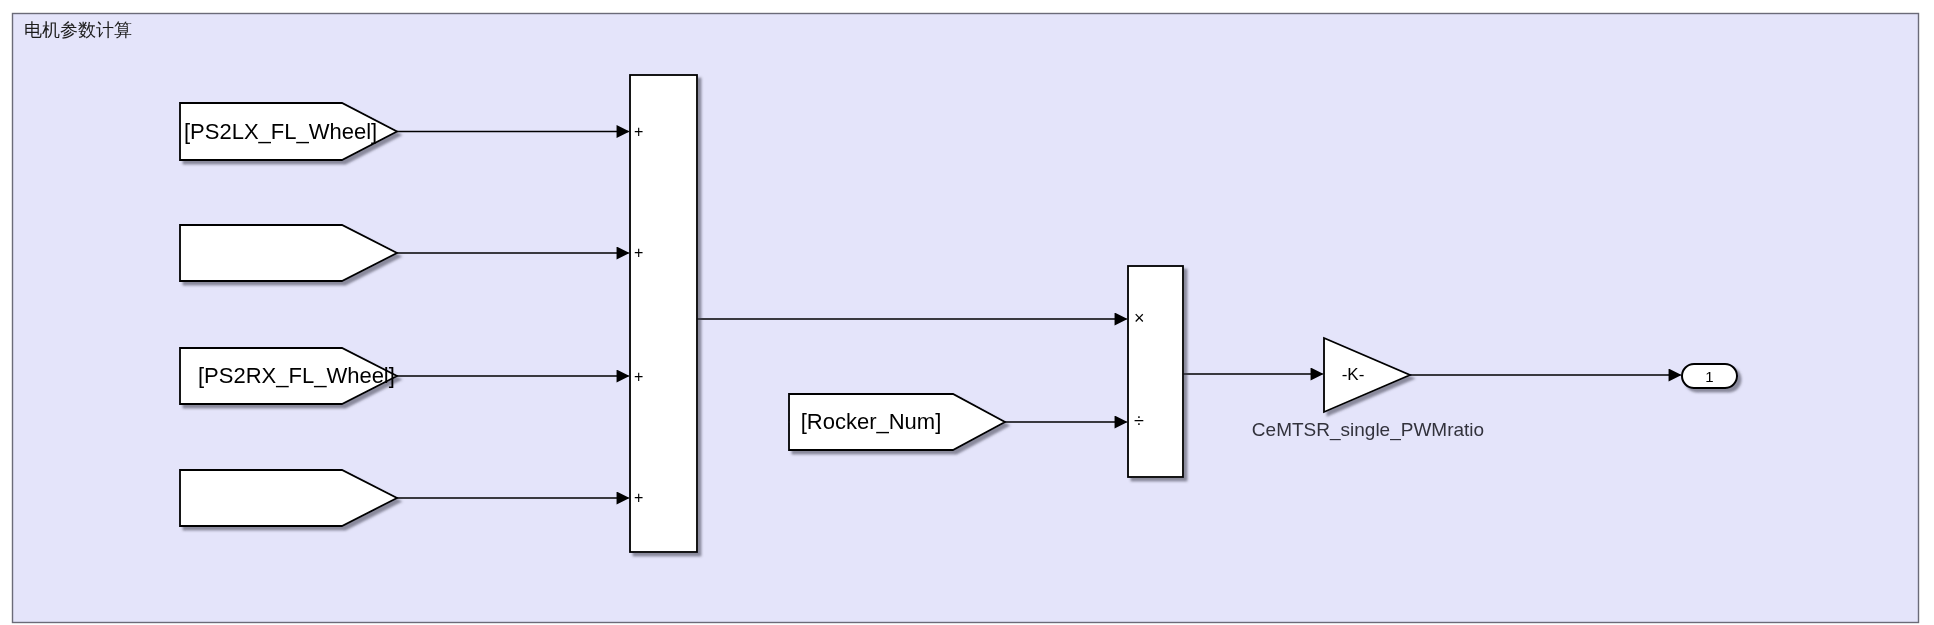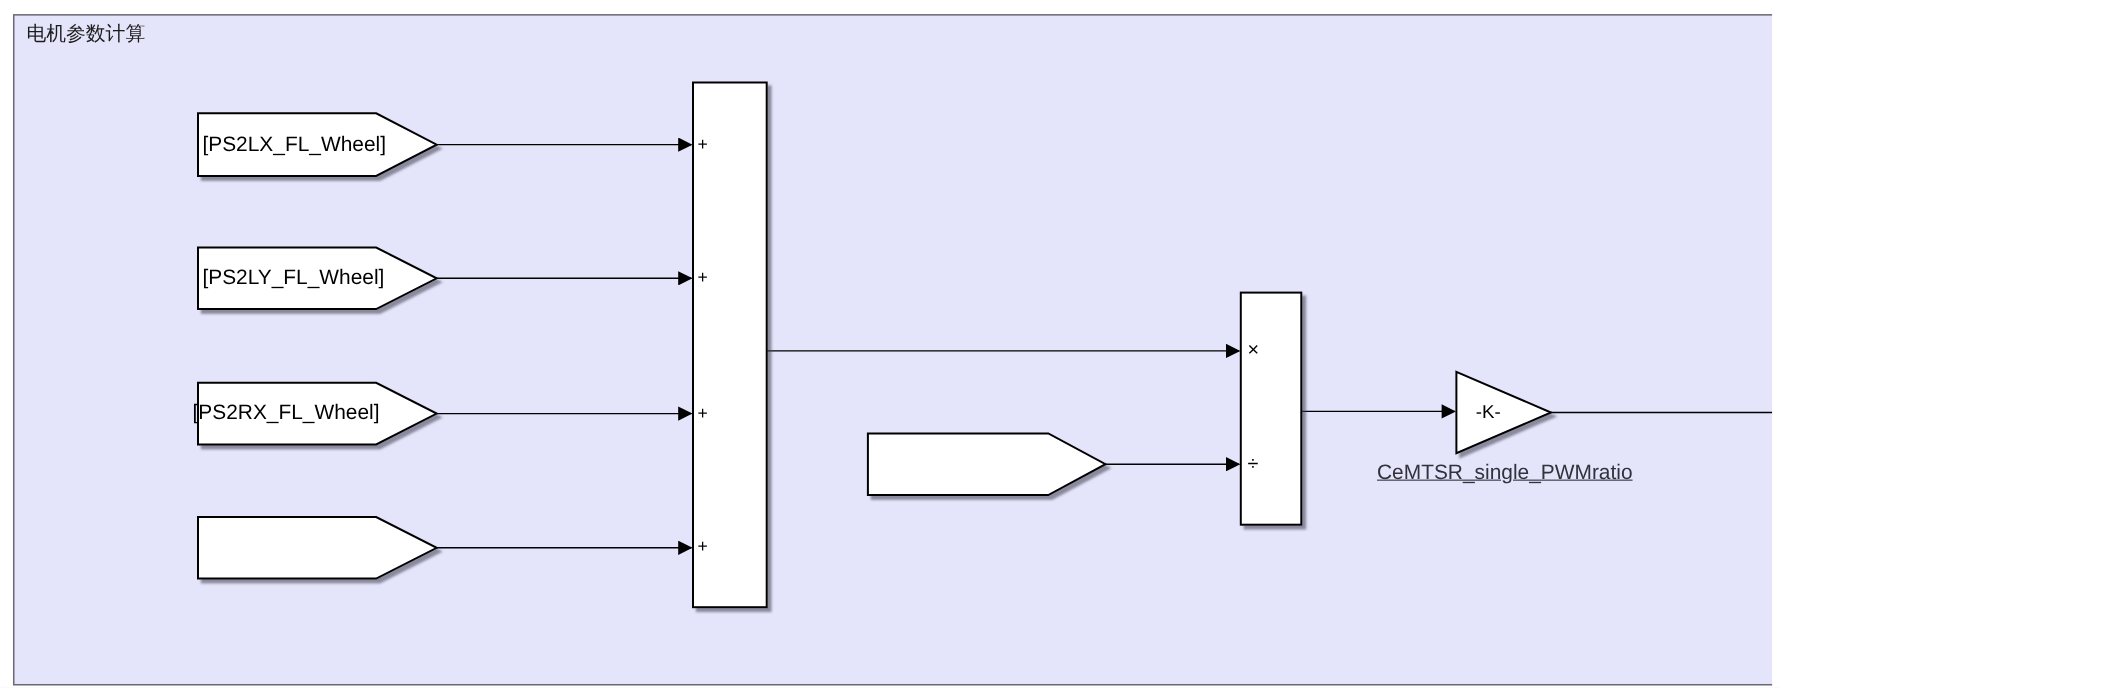--- a/index.html
+++ b/index.html
@@ -4,25 +4,25 @@
 <style>
   :root{
     --canvas-bg:#ffffff;
     --area-bg:#e4e4fa;
     --area-border:#6b6b78;
     --block-fill:#ffffff;
     --block-stroke:#000000;
     --label-color:#32323c;
   }
   html,body{margin:0;padding:0;background:var(--canvas-bg);}
-  #stage{position:relative;width:1611px;height:625px;background:var(--canvas-bg);
+  #stage{position:relative;width:1934px;height:625px;background:var(--canvas-bg);
          font-family:"Liberation Sans","DejaVu Sans",sans-serif;overflow:hidden;}
   #shapes{position:absolute;left:0;top:0;width:1934px;height:625px;}
   .txt{position:absolute;color:#000;white-space:nowrap;}
-  .from-label{display:flex;align-items:center;font-size:19px;padding-left:2px;}
+  .from-label{display:flex;align-items:center;font-size:22px;padding-left:2px;}
   .from-label.centered{justify-content:center;padding-left:0;}
   .op{display:flex;align-items:center;justify-content:flex-start;font-size:16px;}
   .op-center{display:flex;align-items:center;justify-content:center;}
   .blockname{font-size:19px;color:var(--label-color);text-align:center;}
   .title{font-size:18px;color:#1c1c1c;font-family:"Liberation Serif","DejaVu Serif",serif;}
   .gain-txt{font-size:17px;}
   .port-num{font-size:15px;}
 </style>
 </head>
 <body>
@@ -61,29 +61,29 @@
       <rect x="630" y="75" width="67" height="477"></rect>
       <rect x="1128" y="266" width="55" height="211"></rect>
       <polygon points="1324,338 1410,375 1324,412"></polygon>
       <rect x="1682" y="364" width="55" height="24" rx="12" ry="12" stroke-width="2"></rect>
     </g>
   </svg>
 
   <div class="txt title" style="left:24px;top:18px;">电机参数计算</div>
 
   <div class="txt from-label" style="left:182px;top:103px;width:170px;height:57px;">[PS2LX_FL_Wheel]</div>
-  <div class="txt from-label" style="left:182px;top:225px;width:170px;height:56px;">[PS2LY_FL_Wheel]</div>
-  <div class="txt from-label" style="left:173px;top:348px;width:170px;height:56px;">[PS2RX_FL_Wheel]</div>
+  <div class="txt from-label" style="left:196px;top:348px;width:170px;height:56px;">[PS2RX_FL_Wheel]</div>
+  <div class="txt from-label centered" style="left:789px;top:394px;width:164px;height:56px;">[Rocker_Num]</div>
 
   <div class="txt op" style="left:634px;top:122px;width:22px;height:20px;">+</div>
   <div class="txt op" style="left:634px;top:243px;width:22px;height:20px;">+</div>
   <div class="txt op" style="left:634px;top:367px;width:22px;height:20px;">+</div>
   <div class="txt op" style="left:634px;top:488px;width:22px;height:20px;">+</div>
 
   <div class="txt op" style="left:1134px;top:308px;width:24px;height:21px;font-size:18px;">×</div>
   <div class="txt op" style="left:1134px;top:411px;width:24px;height:21px;font-size:18px;">÷</div>
 
   <div class="txt op-center gain-txt" style="left:1324px;top:364px;width:58px;height:22px;">-K-</div>
-  <div class="txt blockname" style="left:1218px;top:419px;width:300px;text-decoration:underline;">CeMTSR_single_PWMratio</div>
+  <div class="txt blockname" style="left:1218px;top:419px;width:300px;">CeMTSR_single_PWMratio</div>
 
   <div class="txt op-center port-num" style="left:1682px;top:364px;width:55px;height:24px;">1</div>
 
 </div>
 
 </body></html>

